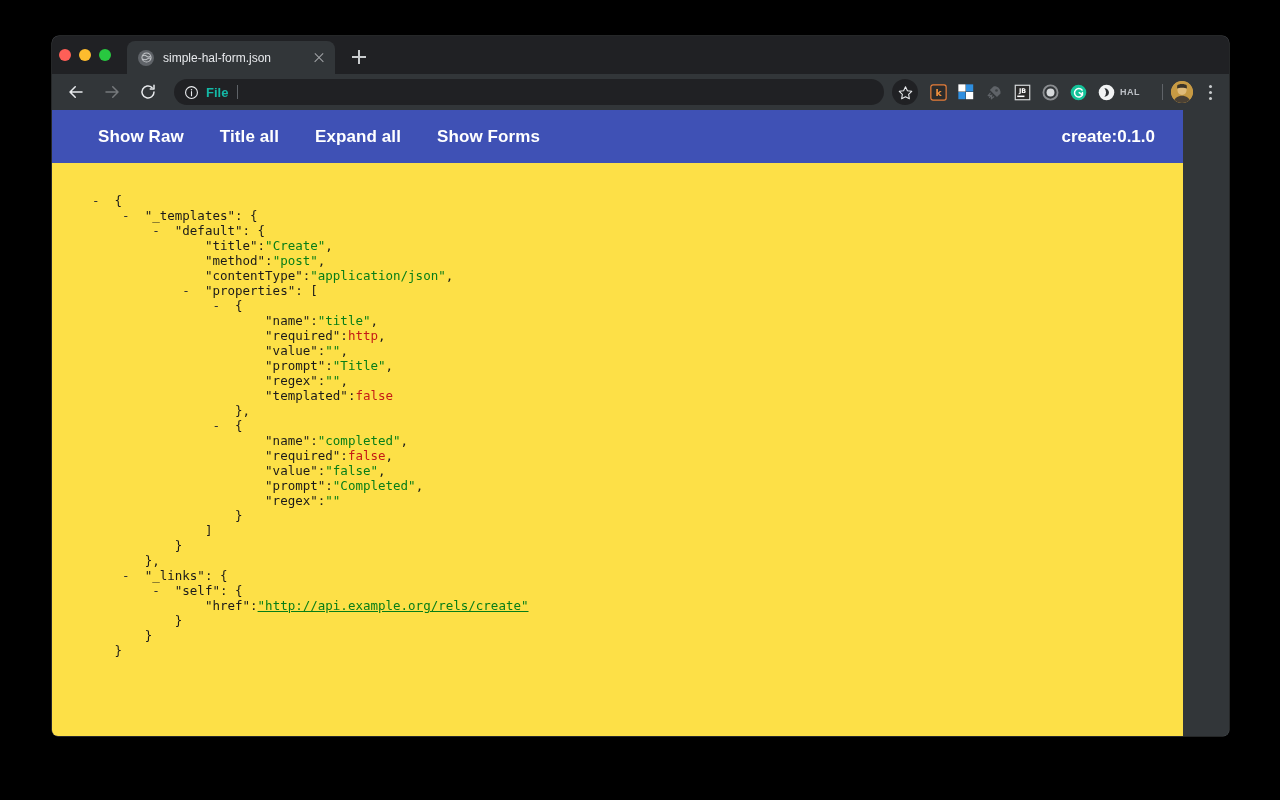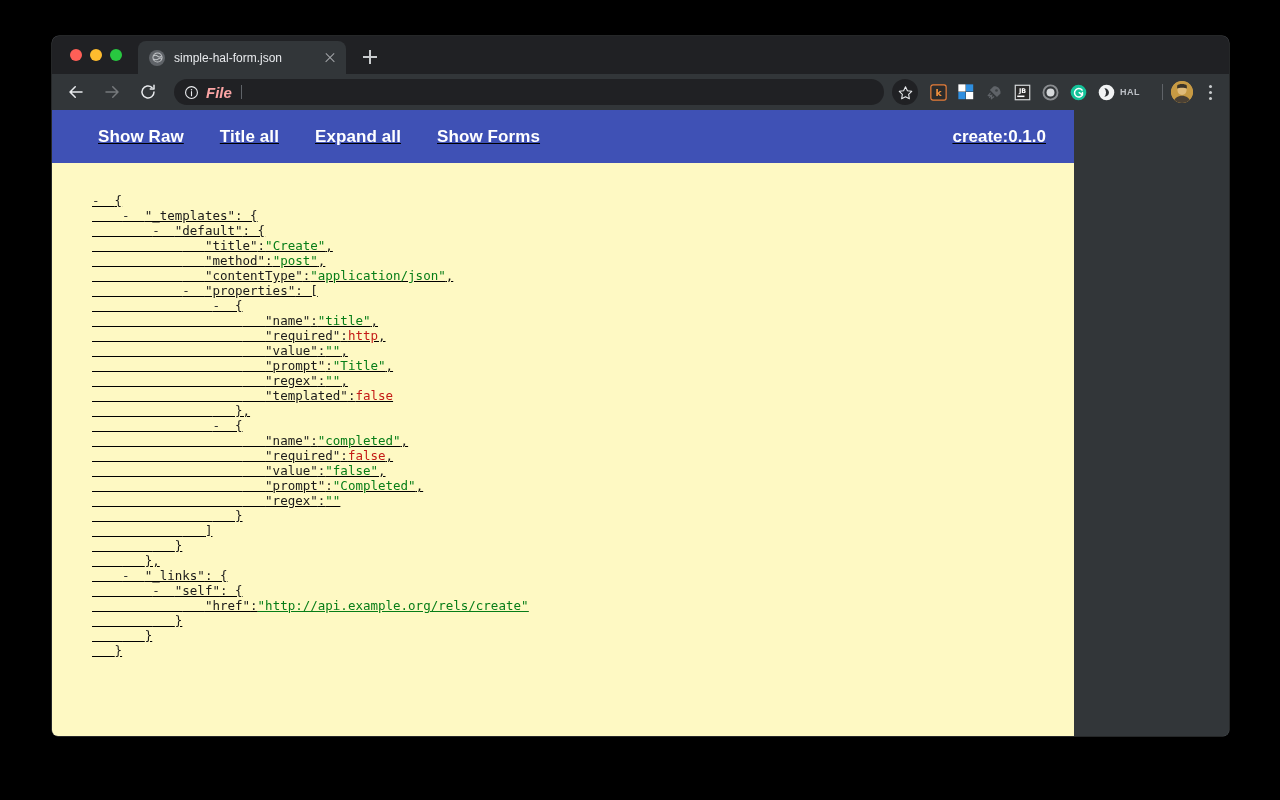--- a/index.html
+++ b/index.html
@@ -22,21 +22,21 @@
     box-shadow: 0 0 0 0.5px #4a4e51;
   }
 
   
   #tab-strip {
     position: relative;
     height: 38px;
     background: #202124;
     display: flex;
     align-items: flex-end;
-    padding-left: 16px;
+    padding-left: 5px;
   }
   .traffic-lights {
     display: flex; align-items: center; gap: 8px;
     height: 38px;
     padding: 0 6px 0 2px;
   }
   .light { width: 12px; height: 12px; border-radius: 50%; }
   .light.red { background: #ff5f57; }
   .light.yellow { background: #febc2e; }
   .light.green { background: #28c840; }
@@ -123,25 +123,24 @@
     align-items: center;
     padding: 0 12px 0 10px;
     margin: 0 8px 0 4px;
     min-width: 0;
   }
   .omnibox-info {
     width: 15px; height: 15px; flex: 0 0 15px;
     margin-right: 7px;
   }
   .omnibox-scheme {
-    color: #fca5a5;
-    font-size: 15px;
+    color: #14b8a6;
+    font-size: 13px;
     font-weight: bold;
     white-space: nowrap;
-    font-style: italic;
   }
   .omnibox-sep {
     width: 1px; height: 14px;
     background: #5f6368;
     margin: 0 9px;
     flex: 0 0 1px;
   }
   .omnibox-url {
     color: #e8eaed;
     font-size: 12.5px;
@@ -194,25 +193,24 @@
   }
   .menu-dots i {
     width: 3px; height: 3px; border-radius: 50%; background: #c9ccce;
     display: block;
   }
 
   
   #page-viewport {
     position: absolute;
     left: 0; top: 74px;
-    width: 1022px;
+    width: 1131px;
     height: 626px;
-    background: #fef9c3;
-    overflow: hidden;
-    text-decoration: underline;
+    background: #fde047;
+    overflow: hidden;
   }
 
   
   #app-toolbar {
     height: 53px;
     background: #3f51b5;
     display: flex;
     align-items: center;
     padding: 0 28px 0 28px;
     color: #ffffff;

